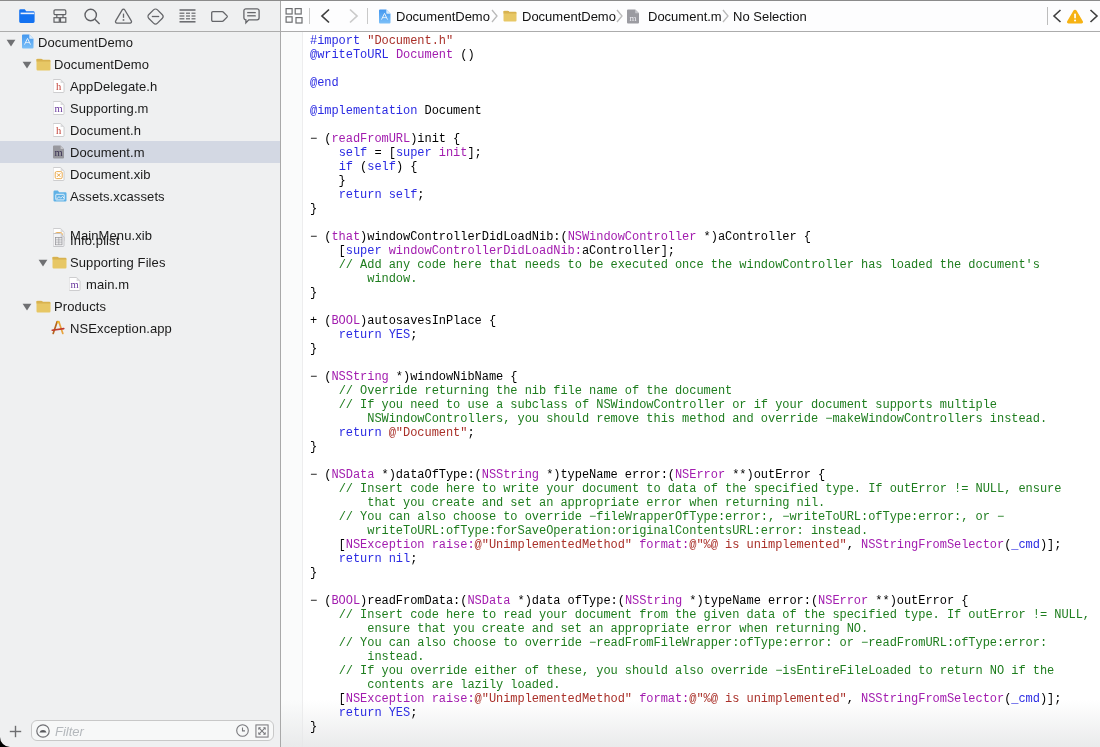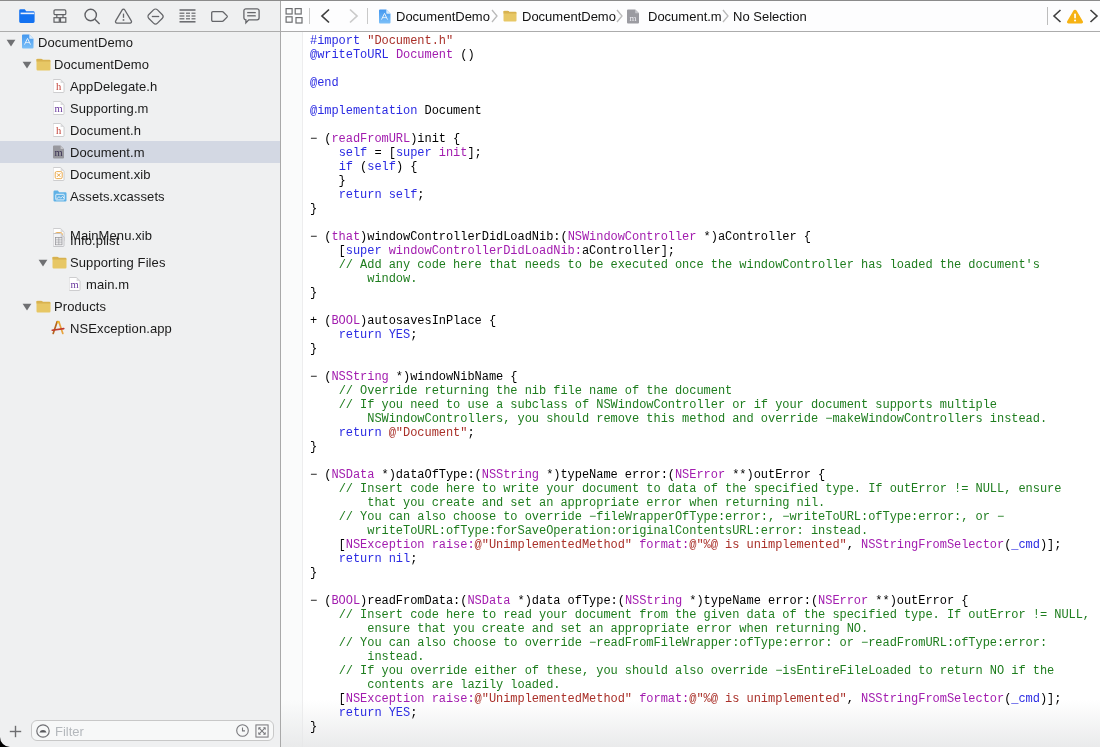--- a/index.html
+++ b/index.html
@@ -27,21 +27,21 @@
   #code .c{color:#1e7d1e;}
   #code .s{color:#a93029;}
   
   .row{position:absolute;left:0;width:280px;height:22px;font-size:13px;color:#1a1a1a;}
   .row .lbl{position:absolute;top:50%;transform:translateY(-50%);white-space:nowrap;letter-spacing:0.1px;}
   .row svg{position:absolute;}
   .sel{background:#d3d8e3;}
   
   #filterfield{position:absolute;left:31px;top:720px;width:243px;height:21px;background:#f7f8f8;
     border:1px solid #c8c8c8;border-radius:6px;box-sizing:border-box;}
-  #filtertext{position:absolute;left:55px;top:724px;font-size:13px;color:#b4b8bc;}
+  #filtertext{position:absolute;left:55px;top:724px;font-size:13px;color:#b4b8bc;font-style:italic;}
   
   .jbt{position:absolute;top:8.5px;font-size:13px;color:#111;white-space:nowrap;}
 </style>
 </head>
 <body>
 <div id="navtoolbar"></div>
 <div id="jumpbar"></div>
 <div id="topedge"></div>
 <div id="hborder"></div>
 <div id="sidebar"></div>

